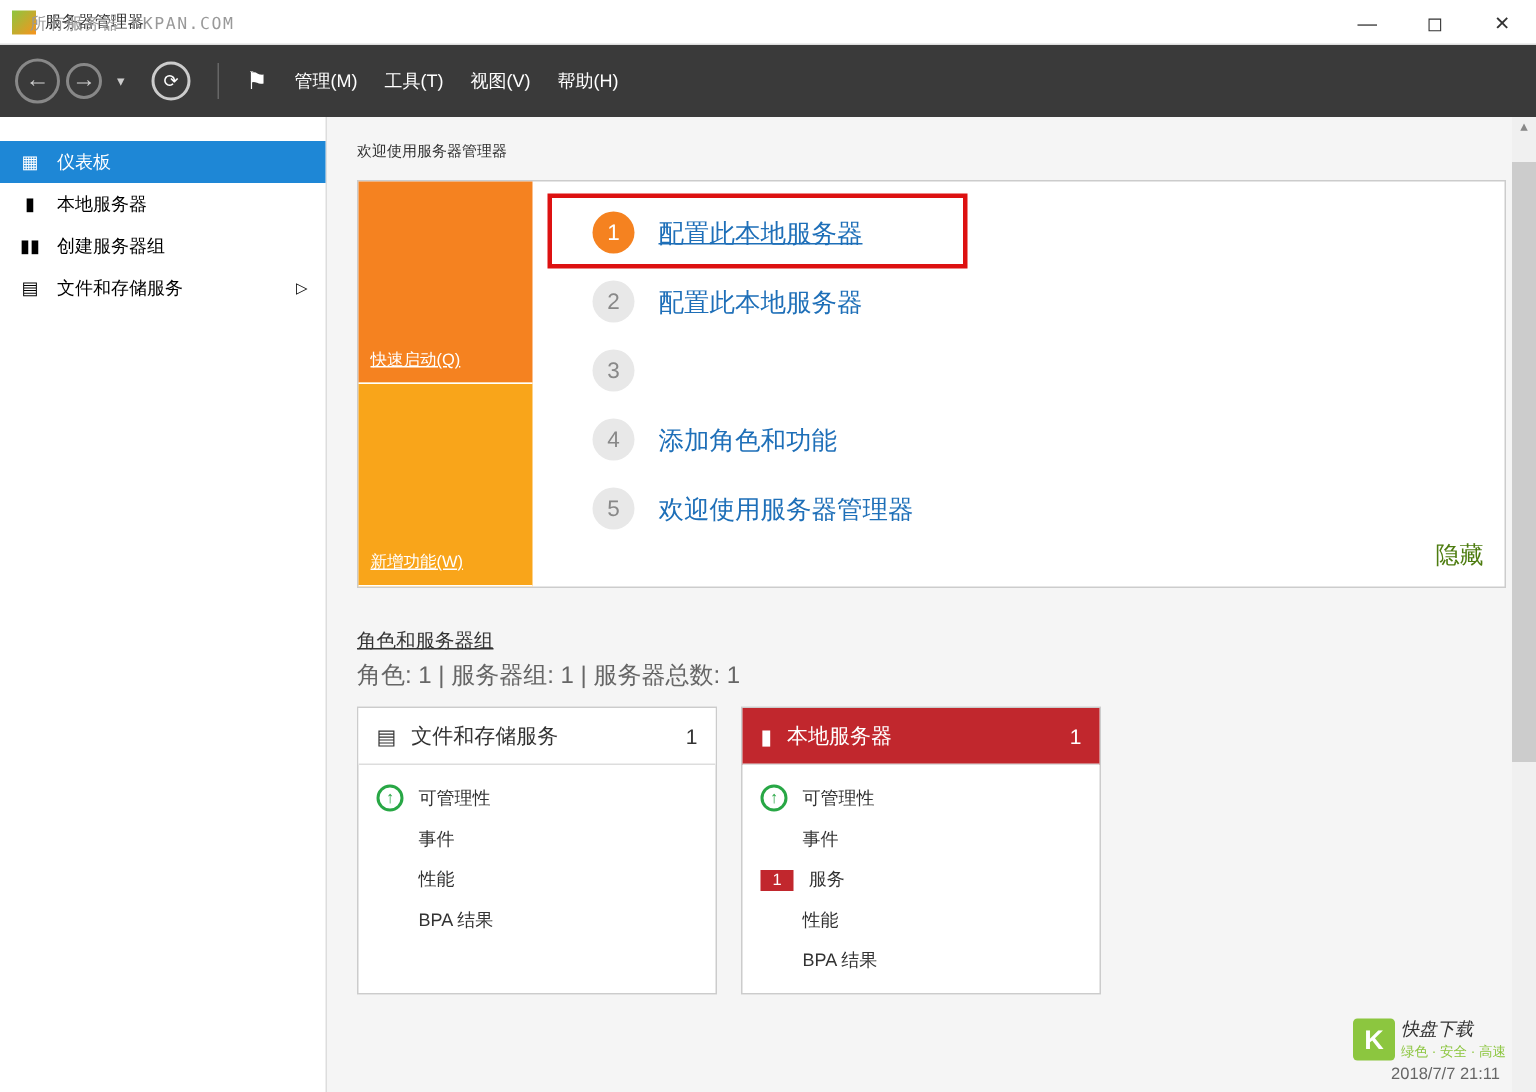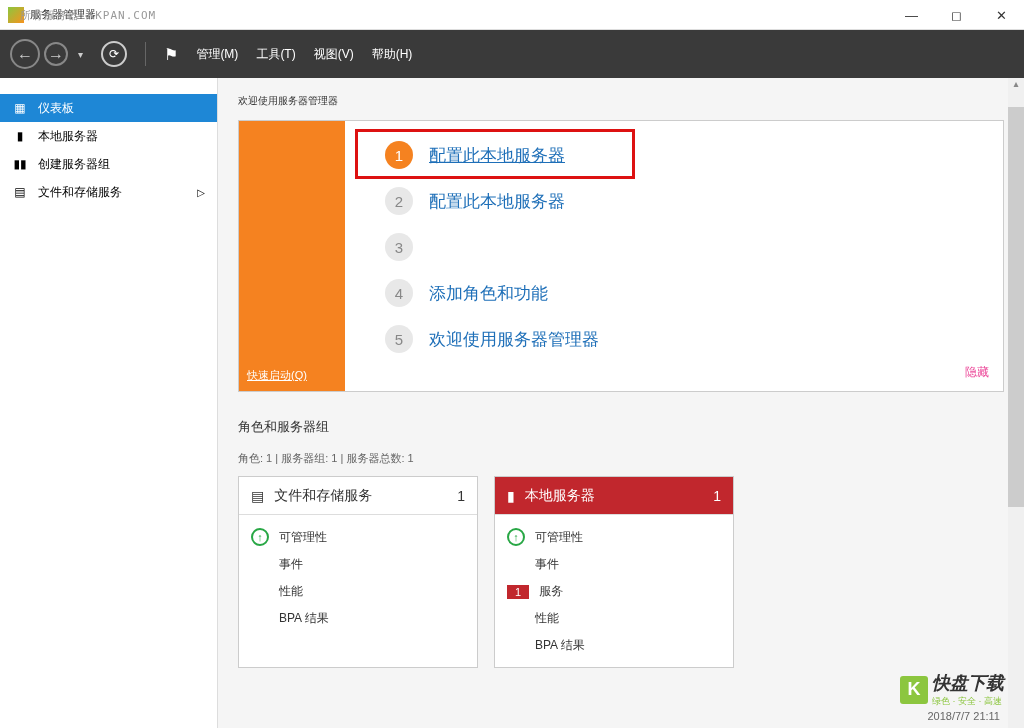--- a/index.html
+++ b/index.html
@@ -25,57 +25,57 @@
 .sidebar { width: 218px; background: #fff; border-right: 1px solid #ddd; padding-top: 16px; }
 .sidebar-item { height: 28px; display: flex; align-items: center; padding: 0 12px; font-size: 12px; gap: 10px; cursor: pointer; }
 .sidebar-item.active { background: #1e87d6; color: #fff; }
 .sidebar-icon { width: 16px; height: 16px; display: inline-flex; align-items: center; justify-content: center; }
 .sidebar-expand { margin-left: auto; font-size: 10px; }
 
 .content { flex: 1; background: #f5f5f5; padding: 16px 20px 0 20px; overflow-y: auto; position: relative; }
 .welcome-title { font-size: 10px; color: #333; margin-bottom: 12px; }
 
 .welcome-box { background: #fff; border: 1px solid #ccc; display: flex; min-height: 270px; position: relative; }
-.orange-tabs { width: 106px; display: flex; flex-direction: column; }
+.orange-tabs { width: 116px; display: flex; flex-direction: column; }
 .orange-tab { flex: 1; display: flex; align-items: flex-end; justify-content: flex-start; padding: 8px; font-size: 11px; color: #fff; text-decoration: underline; }
 .orange-tab.active { background: #f58220; }
 .orange-tab.mid { background: #f9a51a; border-top: 1px solid #fff; border-bottom: 1px solid #fff; }
 .orange-tab.light { background: #fbb040; }
 
 .steps { flex: 1; padding: 20px 40px; position: relative; }
 .step { display: flex; align-items: center; gap: 16px; margin-bottom: 18px; font-size: 17px; }
 .step-num { width: 28px; height: 28px; border-radius: 50%; display: flex; align-items: center; justify-content: center; font-size: 15px; }
 .step.primary .step-num { background: #f58220; color: #fff; }
 .step.secondary .step-num { background: #e8e8e8; color: #888; }
 .step.primary .step-text { color: #1e6fb8; text-decoration: underline; }
 .step.secondary .step-text { color: #1e6fb8; }
 .highlight-box { position: absolute; border: 3px solid #d11; top: 8px; left: 10px; width: 280px; height: 50px; }
-.hide-link { position: absolute; right: 14px; bottom: 10px; font-size: 12px; color: #ec4899; }
-
-.section-title { font-size: 13px; color: #333; margin-top: 26px; }
-.section-sub { font-size: 11px; color: #666; margin-top: 15px; margin-bottom: 10px; }
+.hide-link { position: absolute; right: 14px; bottom: 10px; font-size: 16px; color: #4d7c0f; }
+
+.section-title { font-size: 13px; color: #333; margin-top: 26px; text-decoration: underline; }
+.section-sub { font-size: 16px; color: #666; margin-top: 4px; margin-bottom: 10px; }
 
 .tiles { display: flex; gap: 16px; }
 .tile { width: 240px; border: 1px solid #ccc; background: #fff; }
 .tile-header { height: 38px; display: flex; align-items: center; padding: 0 12px; font-size: 14px; gap: 10px; border-bottom: 1px solid #ddd; }
 .tile-header.white { background: #fff; color: #333; }
 .tile-header.red { background: #c1272d; color: #fff; }
 .tile-count { margin-left: auto; }
 .tile-body { padding: 8px 12px; }
 .tile-row { display: flex; align-items: center; gap: 10px; font-size: 12px; color: #333; padding: 5px 0; }
 .status-icon { width: 18px; height: 18px; border: 2px solid #28a745; border-radius: 50%; display: flex; align-items: center; justify-content: center; color: #28a745; font-size: 11px; font-weight: bold; }
 .badge-red { background: #c1272d; color: #fff; padding: 1px 8px; font-size: 11px; }
 
 .timestamp { position: absolute; right: 24px; bottom: 6px; font-size: 11px; color: #666; }
 .scrollbar { position: absolute; right: 0; top: 78px; width: 16px; bottom: 0; background: #f0f0f0; }
 .scroll-thumb { width: 100%; height: 400px; background: #ccc; margin-top: 18px; }
 
 .watermark-logo { position: absolute; right: 20px; bottom: 20px; display: flex; align-items: center; gap: 4px; }
 .wm-k { width: 28px; height: 28px; background: #8cc63f; color: #fff; font-weight: bold; display: flex; align-items: center; justify-content: center; font-size: 18px; border-radius: 3px; }
-.wm-text { font-size: 18px; font-weight: bold; color: #333; font-style: italic; }
+.wm-text { font-size: 12px; font-weight: normal; color: #333; font-style: italic; }
 .wm-sub { font-size: 9px; color: #8cc63f; }
 </style>
 </head>
 <body>
 
 <div class="titlebar">
   <div class="titlebar-icon"></div>
   <span class="titlebar-text">服务器管理器</span>
   <span class="watermark-top">所有服务器 KKPAN.COM</span>
   <div class="titlebar-controls">
@@ -124,20 +124,23 @@
   </div>
 
   <div class="content">
     <div class="welcome-title">欢迎使用服务器管理器</div>
 
     <div class="welcome-box">
       <div class="orange-tabs">
         <div class="orange-tab active">
             <span>快速启动(Q)</span>
           </div>
+        <div class="orange-tab mid">
+            <span>新增功能(W)</span>
+          </div>
       </div>
       <div class="steps">
         <div class="highlight-box"></div>
         <div class="step primary">
           <div class="step-num">1</div>
           <span class="step-text">配置此本地服务器</span>
         </div>
         <div class="step secondary">
           <div class="step-num">2</div>
           <span class="step-text">配置此本地服务器</span>

